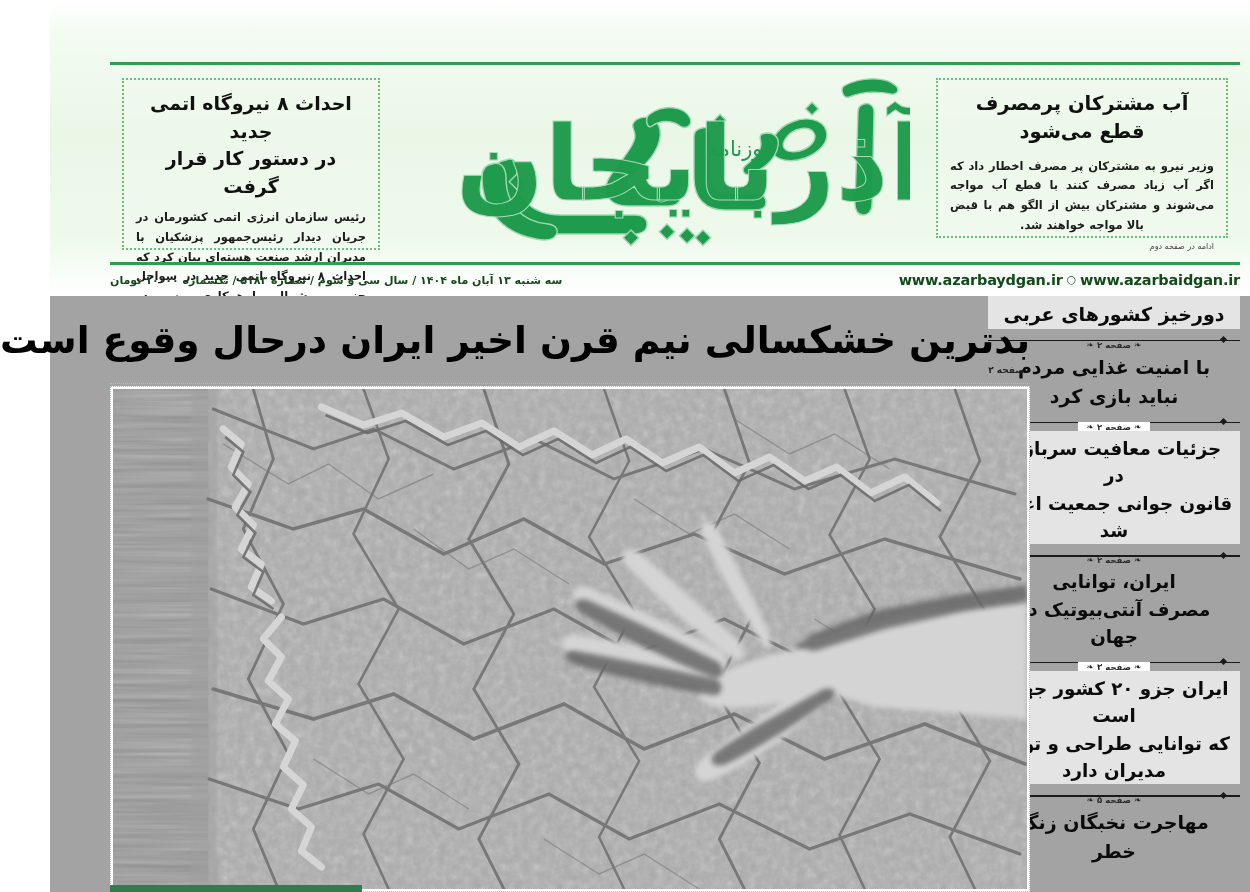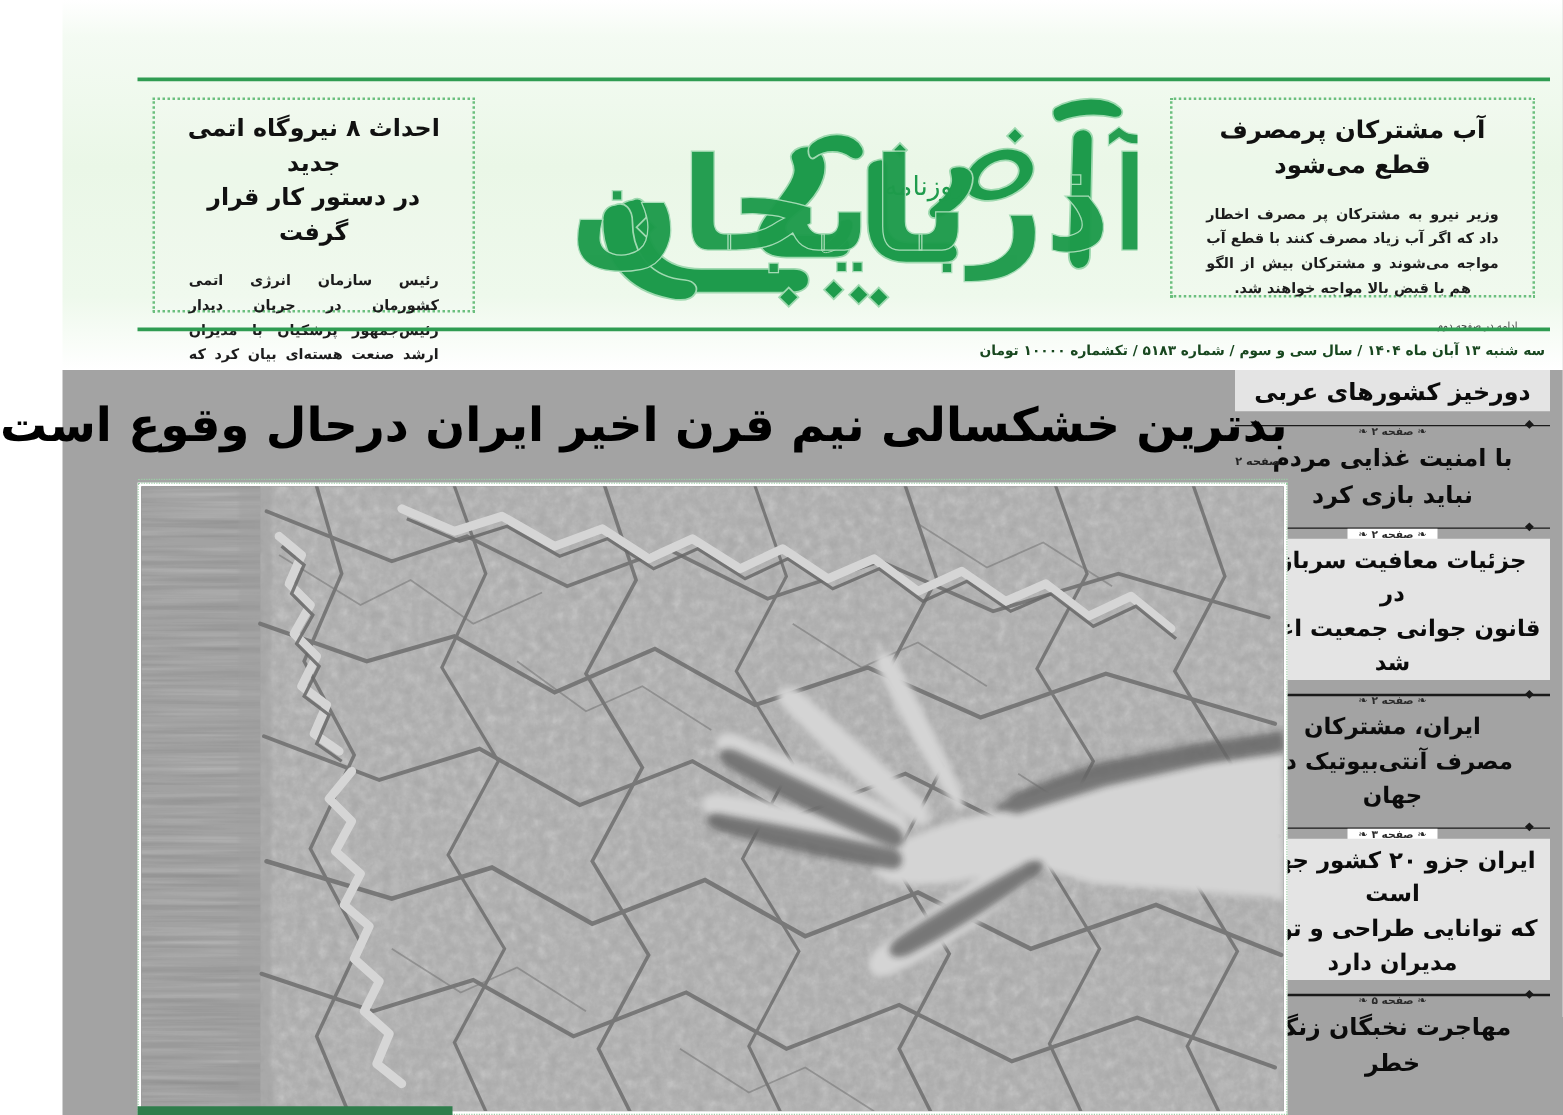--- a/index.html
+++ b/index.html
@@ -36,21 +36,21 @@
   .teaser.left{left:72px;width:258px;height:172px;}
   .teaser.right{right:72px;width:292px;height:160px;}
   .teaser h2{
     margin:0 0 8px;
     font-size:19px;line-height:1.45;
     font-weight:bold;color:#111;
     letter-spacing:0;
   }
   .teaser.right h2{font-size:19.5px;margin-bottom:10px;}
   .teaser p{
-    margin:15px;
+    margin:0;
     font-size:11.5px;line-height:1.72;
     color:#1c1c1c;text-align:justify;
     text-align-last:center;
     font-weight:bold;
   }
   .teaser .cont{
     margin-top:6px;font-size:8px;color:#444;font-weight:normal;
     text-align:right;direction:rtl;
   }
   .teaser.right .cont{text-align:right;}
@@ -234,20 +234,23 @@
 
     <div class="teaser right">
       <h2>آب مشترکان پرمصرف قطع می‌شود</h2>
       <p>وزیر نیرو به مشترکان پر مصرف اخطار داد که اگر آب زیاد مصرف کنند با قطع آب مواجه می‌شوند و مشترکان بیش از الگو هم با قبض بالا مواجه خواهند شد.</p>
       <div class="cont">ادامه در صفحه دوم</div>
     </div>
 
     <div class="mh-rule-bot"></div>
 
     <div class="datestrip">
+      <div class="urls">
+        <span>www.azarbaydgan.ir</span><span class="sep">○</span><span>www.azarbaidgan.ir</span>
+      </div>
       <div class="dateline">سه شنبه ۱۳ آبان ماه ۱۴۰۴ / سال سی و سوم / شماره ۵۱۸۳ / تکشماره ۱۰۰۰۰ تومان</div>
     </div>
   </div>
 
   <div class="content">
 
     <div class="sidebar">
 
       <div class="side-item shade">
         <h3>
@@ -282,21 +285,21 @@
       </div>
       <div class="divider">
         <div class="line"></div>
           <div class="dotL"></div>
           <div class="dotR"></div>
         <div class="pg"><span><i class="orn">❧</i><b>صفحه ۲</b><i class="orn">❧</i></span></div>
       </div>
 
       <div class="side-item small">
         <h3>
-          <span>ایران، مشترکان</span><br>
+          <span>ایران، توانایی</span><br>
           <span>مصرف آنتی‌بیوتیک در جهان</span>
         </h3>
       </div>
       <div class="divider">
         <div class="line"></div>
           <div class="dotL"></div>
           <div class="dotR"></div>
         <div class="pg"><span><i class="orn">❧</i><b>صفحه ۳</b><i class="orn">❧</i></span></div>
       </div>
 

